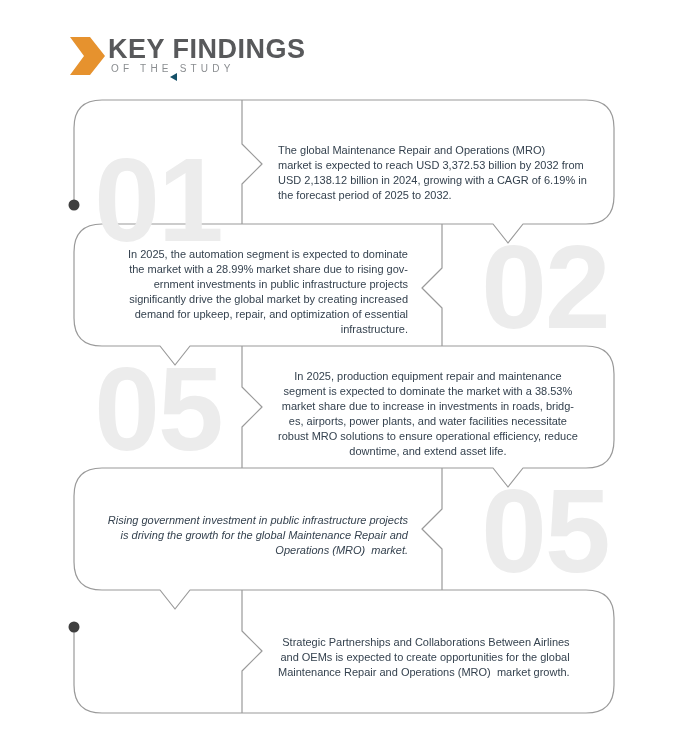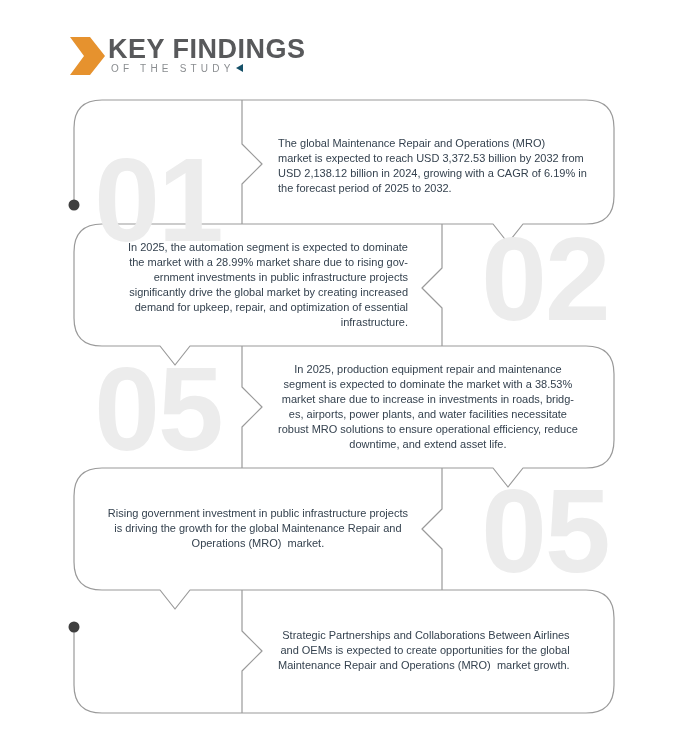--- a/index.html
+++ b/index.html
@@ -12,51 +12,52 @@
     overflow: hidden;
   }
   
   .header { position: absolute; left: 0; top: 0; width: 668px; height: 90px; }
   .hdr-arrow { position: absolute; left: 70px; top: 37px; }
   .hdr-title {
     position: absolute; left: 108px; top: 34px;
     font-size: 27px; font-weight: bold; color: #58595B; letter-spacing: 0.5px;
     white-space: nowrap;
   }
-  .hdr-subrow { position: absolute; left: 111px; top: 63px; display: flex; align-items: center; }
+  .hdr-subrow { position: absolute; left: 111px; top: 63px; display: flex; align-items: center; flex-direction: column; }
   .hdr-subtitle {
     font-size: 10px; color: #8A8D90; letter-spacing: 4.2px; white-space: nowrap;
   }
   .hdr-mark {
     display: inline-block; width: 0; height: 0; margin-left: 1px; margin-top: -1px;
     border-top: 4px solid transparent; border-bottom: 4px solid transparent;
     border-right: 7px solid #155068;
   }
   
   .outline-svg { position: absolute; left: 0; top: 0; }
   
   .num {
     position: absolute; width: 170px; height: 118px; line-height: 118px;
     text-align: center; font-size: 118px; font-weight: bold; color: #ECECEC;
     letter-spacing: -2px; user-select: none;
   }
   .n1 { left: 73px;  top: 106px; margin-top: 35px; }
-  .n2 { left: 460px; top: 220px; }
+  .n2 { left: 460px; top: 228px; }
   .n3 { left: 73px;  top: 350px; }
   .n4 { left: 460px; top: 472px; }
   .n5 { left: 73px;  top: 594px; }
   
   .txt {
     position: absolute; font-size: 11px; line-height: 15px; color: #35424F;
     white-space: pre;
+    margin-top: 7px;
   }
   .t1 { left: 278px;  top: 136px; text-align: left; }
   .t2 { right: 282px; top: 240px; text-align: right; }
   .t3 { left: 278px;  top: 362px; text-align: center; }
-  .t4 { right: 282px; top: 506px; text-align: center; }
+  .t4 { right: 282px; top: 506px; text-align: right; font-style: italic; }
   .t5 { left: 278px;  top: 628px; text-align: right; }
 </style>
 </head>
 <body>
 
 <div class="canvas">
 
   <div class="header">
     <svg class="hdr-arrow" width="36" height="38" viewBox="0 0 36 38">
       <polygon points="0,0 20,0 35,19 20,38 0,38 14,19" fill="#E6922E"></polygon>

